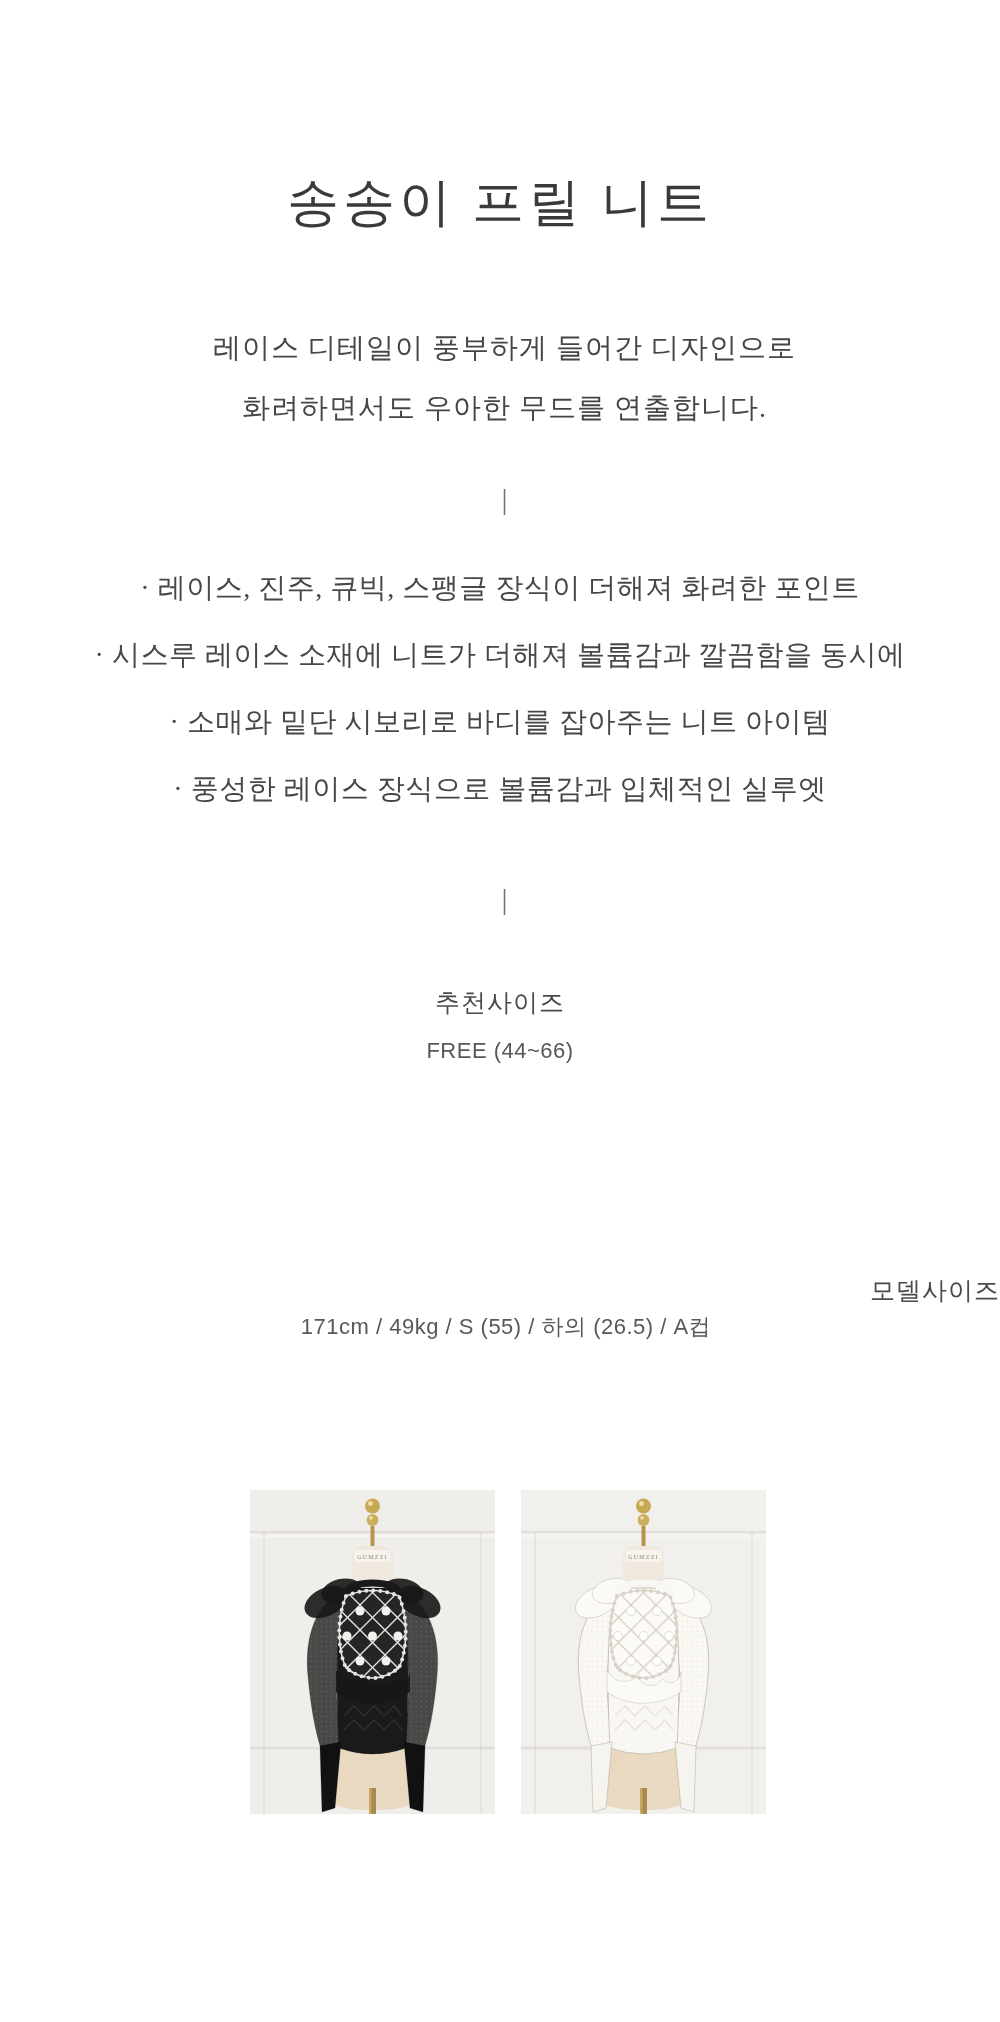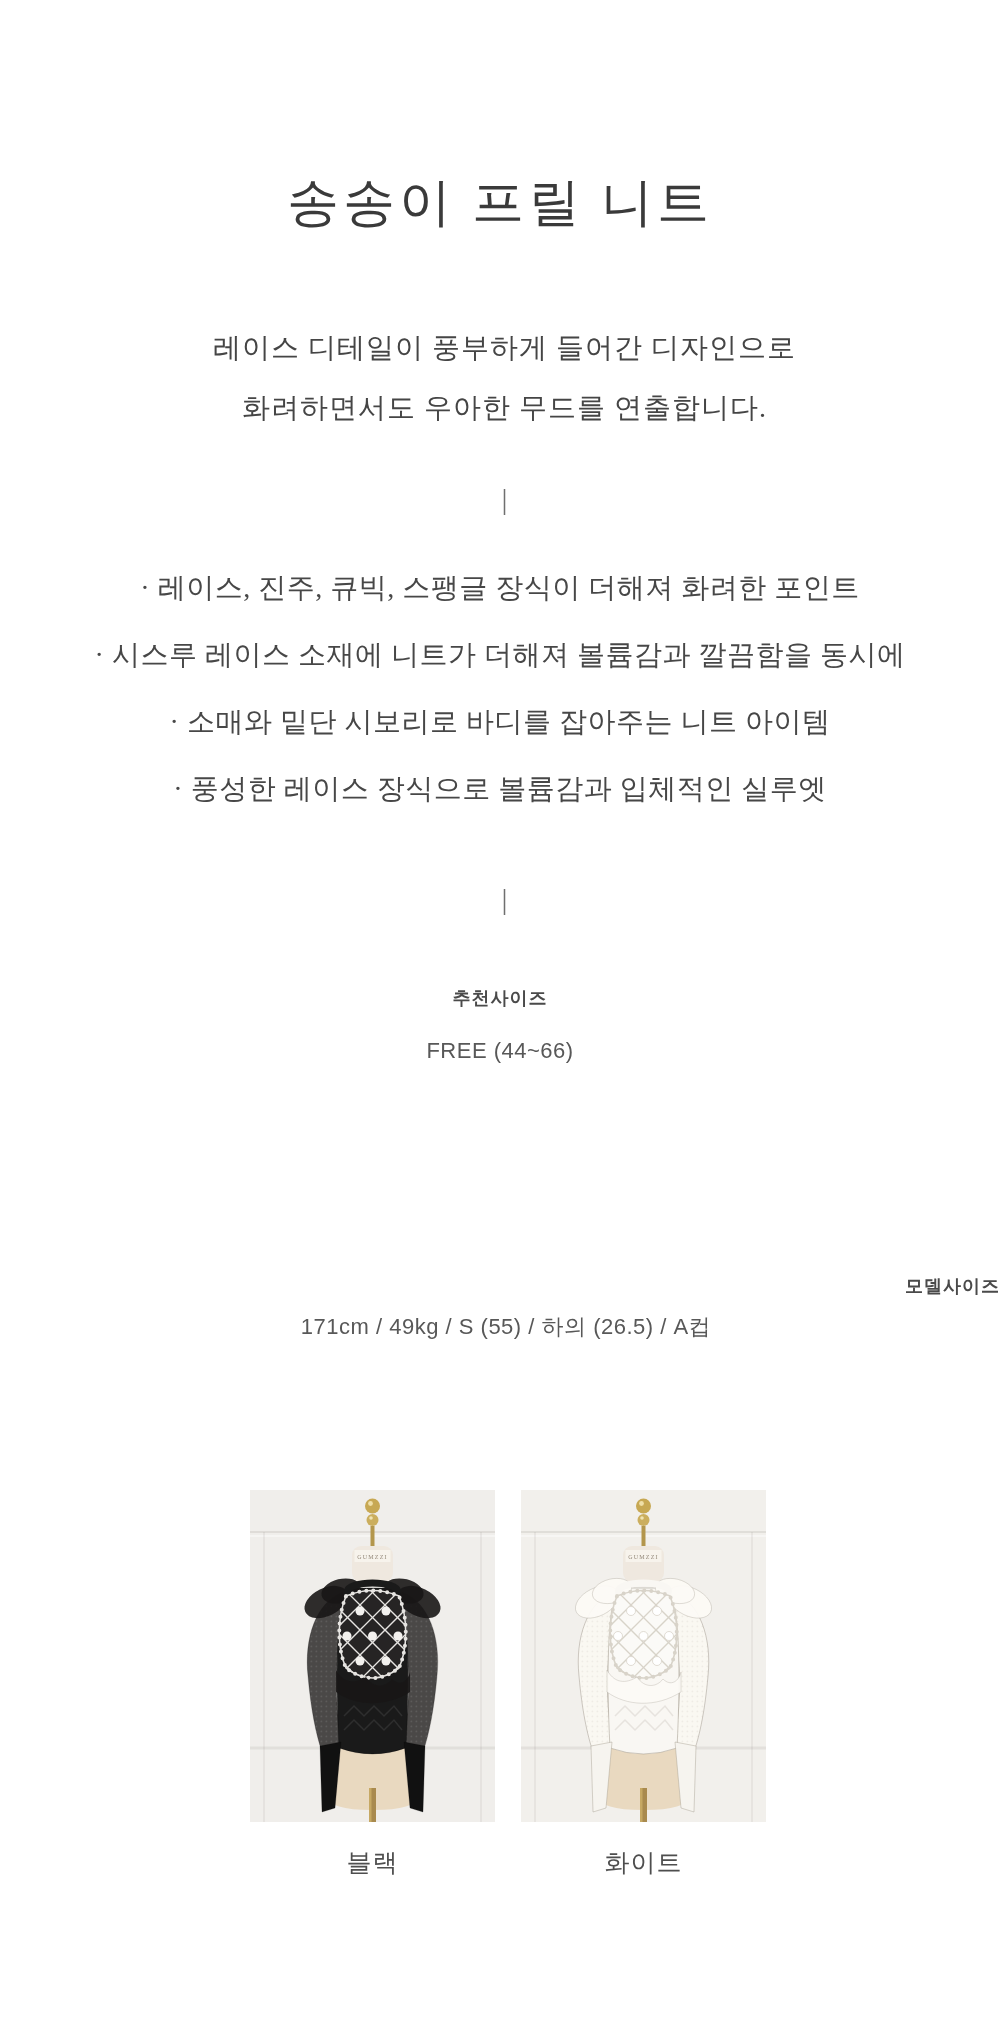--- a/index.html
+++ b/index.html
@@ -1,18 +1,18 @@
 <!DOCTYPE html>
 <html lang="ko"><head>
 <meta charset="utf-8">
 <style>
   html,body{margin:0;padding:0;background:#ffffff;}
   .page{
     position:relative;
-    width:1000px;height:2022px;
+    width:1000px;height:1814px;
     margin:0 auto;
     background:#ffffff;
     overflow:hidden;
     font-family:"Liberation Sans","DejaVu Sans",sans-serif;
   }
   .serif{font-family:"Liberation Serif","DejaVu Serif",serif;margin-left:9px;}
   .center-abs{position:absolute;left:0;right:0;text-align:center;}
 
   .product-title{
     top:168px;
@@ -38,22 +38,22 @@
   .feature-list{
     top:542px;
     margin:12px;padding:0;
     list-style:none;
     font-size:28px;
     line-height:67px;
     letter-spacing:.5px;
     color:#474747;
   }
   .size-heading{
-    font-size:18px;
-    font-weight:bold;
+    font-size:25px;
+    font-weight:normal;
     letter-spacing:1px;
     color:#4a4a4a;
   }
   .size-value{
     font-size:22px;
     letter-spacing:.5px;
     color:#585858;
   }
   .rec-heading{top:986px;}
   .rec-value{top:1038px;}

